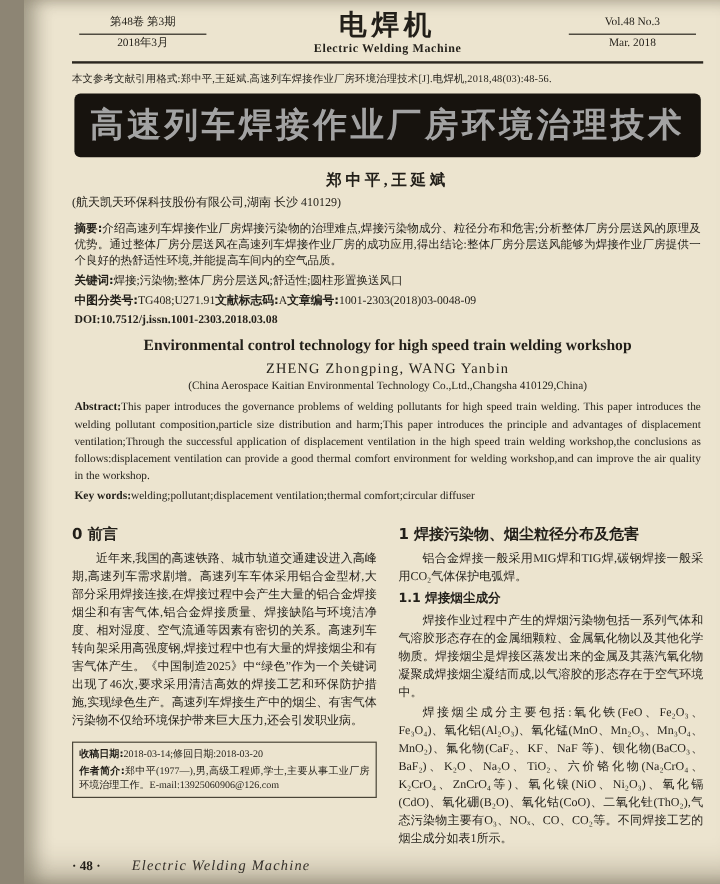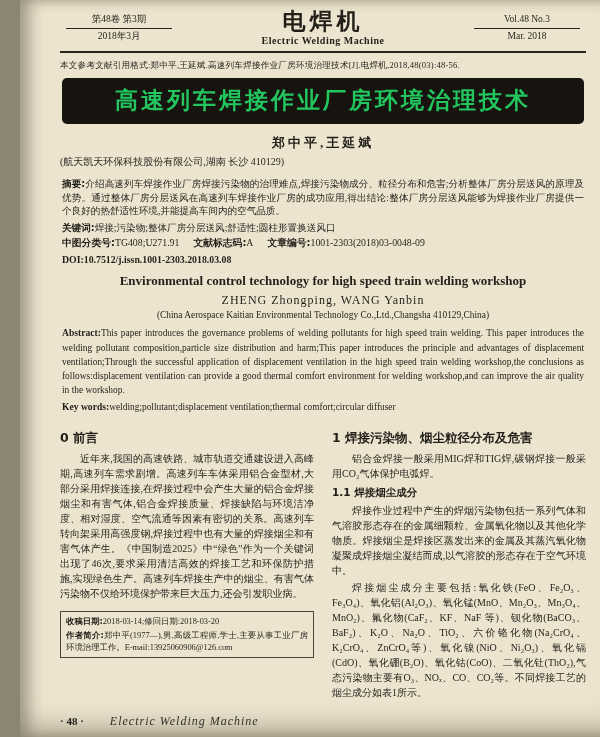--- a/index.html
+++ b/index.html
@@ -24,32 +24,32 @@
   .jh-side{width:118px;text-align:center;font-size:9.5px;line-height:1.25;}
   .jh-side .rule{border-top:1px solid #2a261e;margin:2px 6px;}
   .jh-center{text-align:center;flex:1;}
   .logo{font-family:"DejaVu Sans",sans-serif;font-weight:bold;font-size:23px;letter-spacing:4px;line-height:1;}
   .logo-sub{font-size:10px;font-weight:bold;margin-top:2px;letter-spacing:.5px;}
   .header-rule{border-top:2px solid #2a261e;margin-top:5px;}
   
   .citation{font-size:8.6px;margin:7px 0 5px 0;letter-spacing:.2px;}
   
   .banner{
-    background:#17130e;color:#22c55e;
+    background:#17130e;color:#a3a3a3;
     text-align:center;border-radius:5px;
     font-family:"DejaVu Sans",sans-serif;font-weight:bold;
-    font-size:23px;letter-spacing:3px;
+    font-size:28px;letter-spacing:3px;
     padding:7px 0 8px;margin:6px 2px 10px;
   }
   .authors-cn{text-align:center;font-weight:bold;font-size:13px;letter-spacing:3px;margin:4px 0 3px;}
   .affil-cn{font-size:10px;margin-bottom:8px;}
   
   .blk{font-size:9.6px;line-height:1.42;text-align:justify;margin:0 2px 3px;}
   .blk b{font-family:"DejaVu Sans",sans-serif;font-size:9.6px;}
-  .meta-line{font-size:9.8px;margin:3px 2px 0;display:flex;gap:14px;flex-wrap:wrap;}
+  .meta-line{font-size:9.8px;margin:3px 2px 0;display:flex;flex-wrap:wrap;}
   .meta-line b{font-family:"DejaVu Sans",sans-serif;}
   .doi-line{font-size:9.8px;font-weight:bold;margin:4px 2px 8px;}
   
   .en-title{text-align:center;font-weight:bold;font-size:13px;margin:6px 0 4px;}
   .en-authors{text-align:center;font-size:12px;letter-spacing:1px;margin-bottom:2px;}
   .en-affil{text-align:center;font-size:9.4px;margin-bottom:6px;}
   .en-abs{font-size:9.4px;line-height:1.5;text-align:justify;margin:0 2px 3px;}
   .en-abs b{font-size:9.6px;}
   
   .columns{display:flex;gap:18px;margin-top:12px;}

